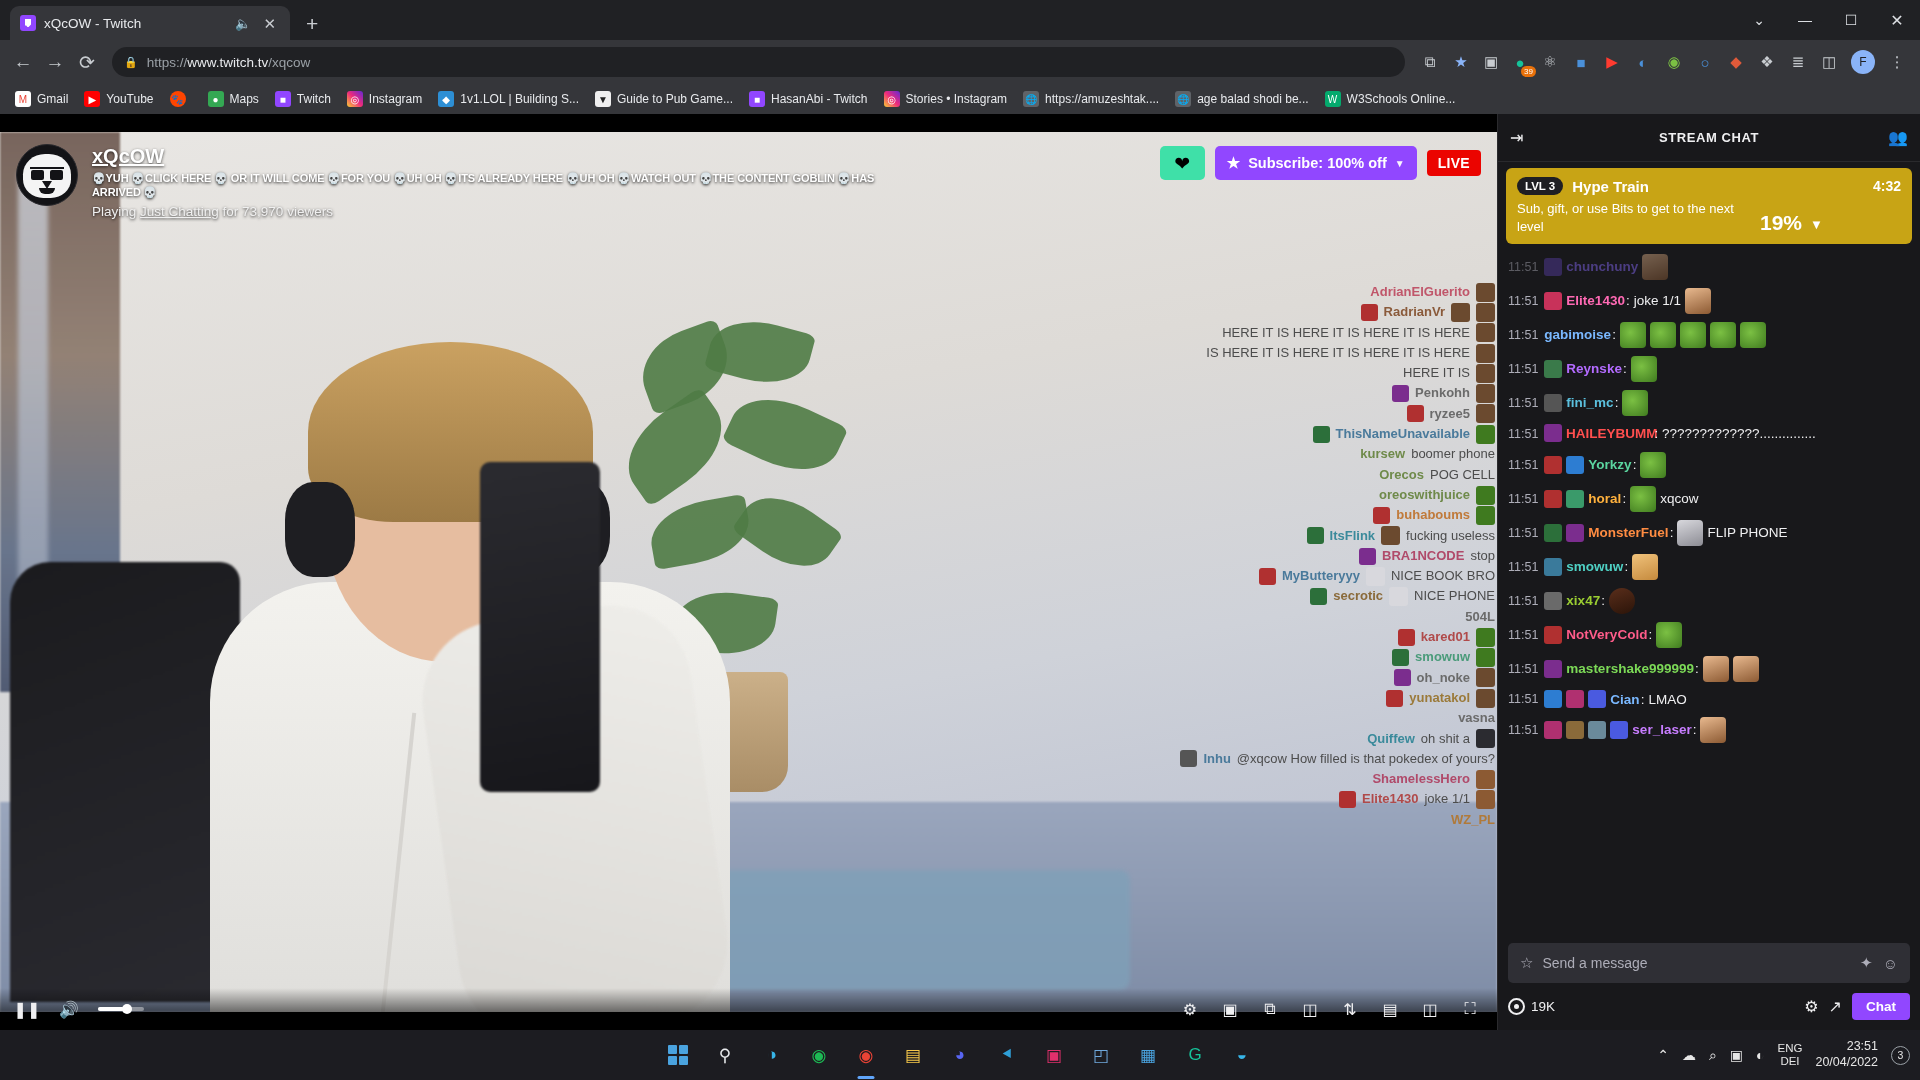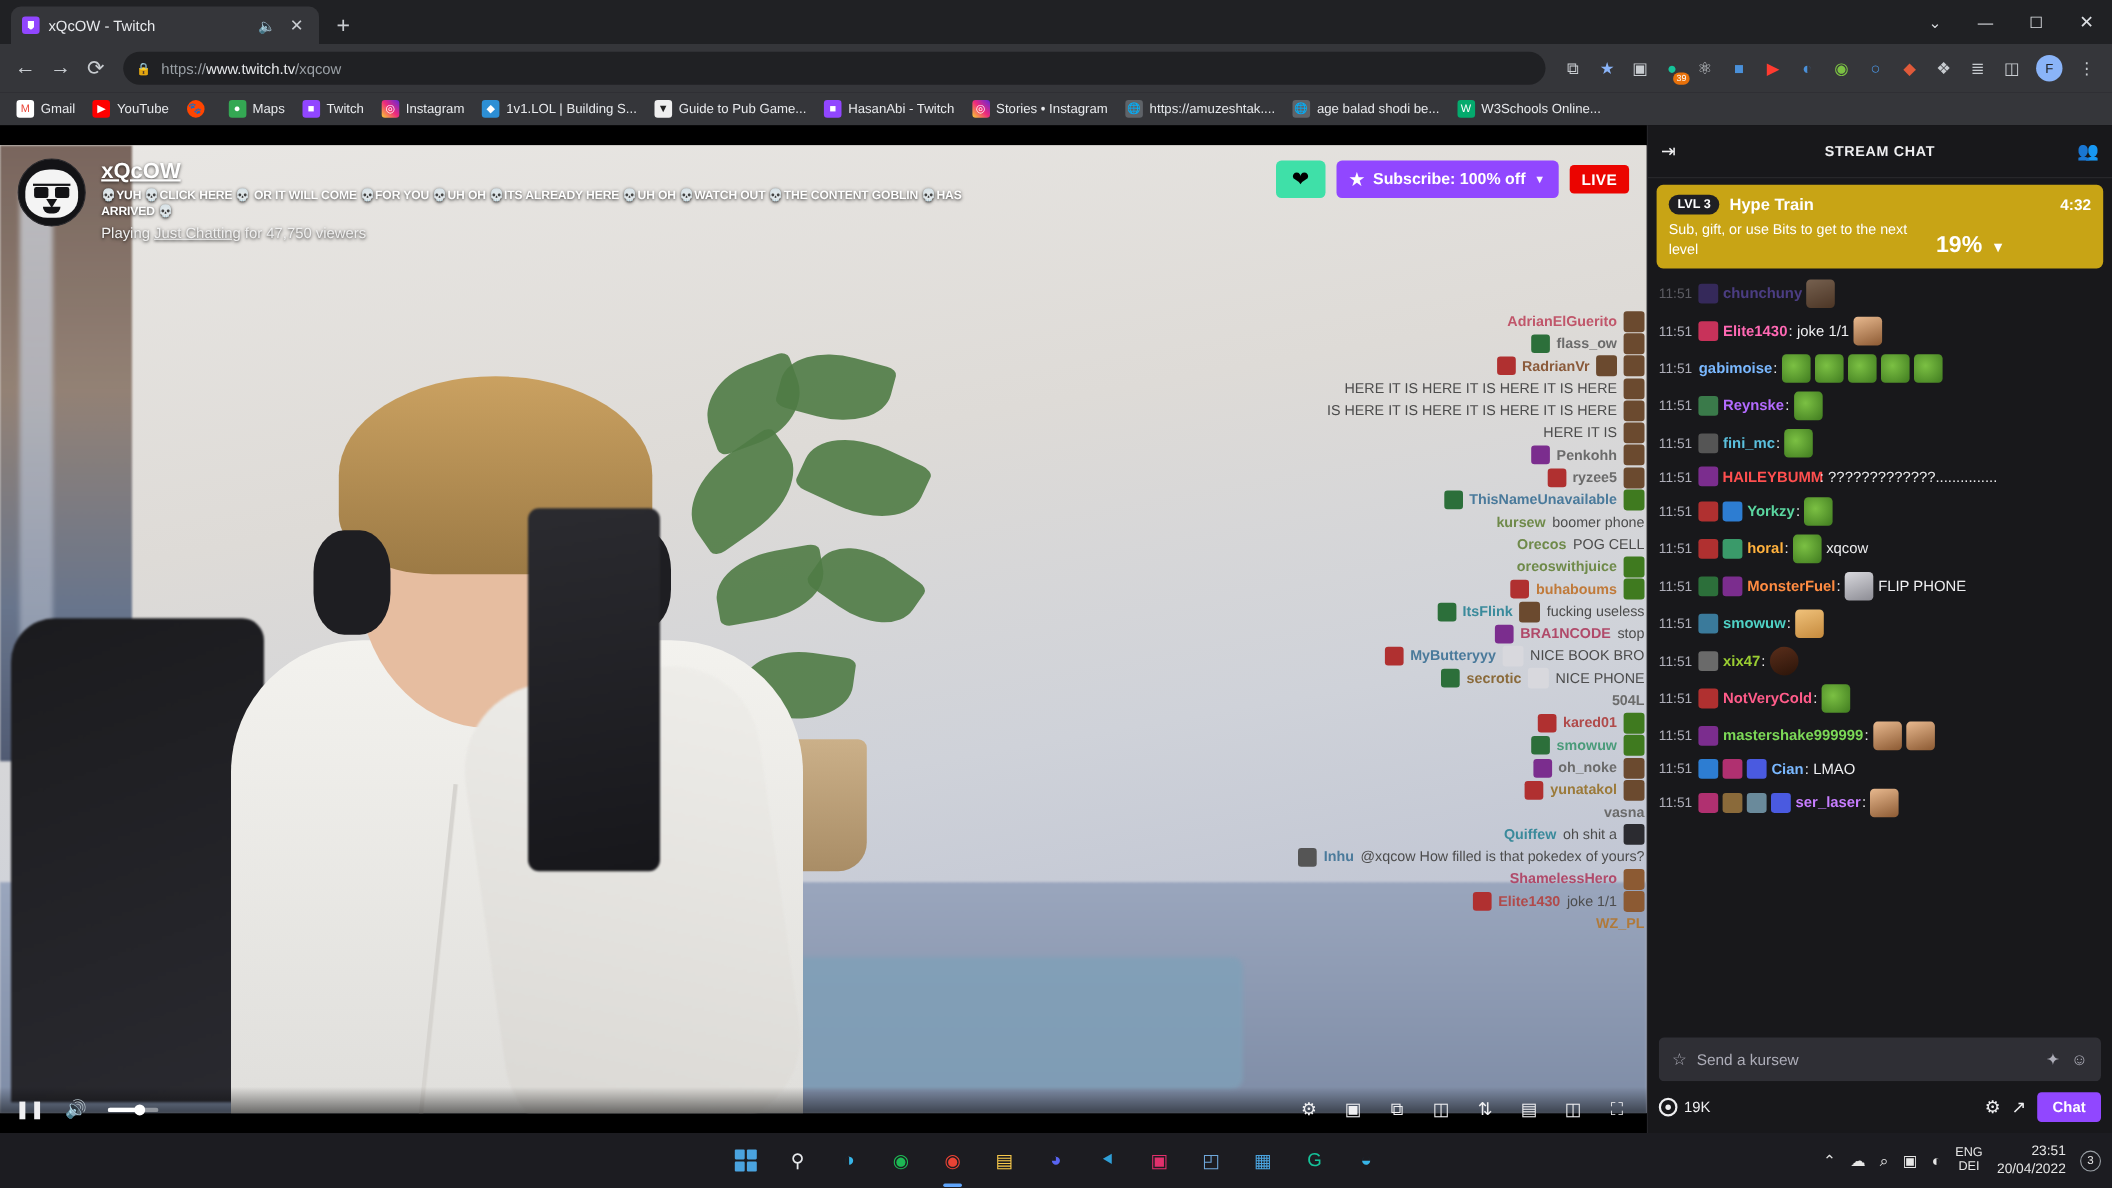--- a/index.html
+++ b/index.html
@@ -422,25 +422,20 @@
           <span class="vf-phone"></span>
           <span class="vf-cable"></span>
         </div>
 
         <div class="ticker">
           <div class="ticker-row">
               <span class="tk-name" style="color:#c0566a">AdrianElGuerito</span>
               <span class="tk-em"></span>
             </div>
           <div class="ticker-row">
-              <span class="tk-badge" style="background:#2c6f3a"></span>
-              <span class="tk-name" style="color:#6b6b6b">flass_ow</span>
-              <span class="tk-em"></span>
-            </div>
-          <div class="ticker-row">
               <span class="tk-badge" style="background:#b03030"></span>
               <span class="tk-name" style="color:#8a5a3a">RadrianVr</span>
               <span class="tk-em"></span>
               <span class="tk-em"></span>
             </div>
           <div class="ticker-row">
               <span class="tk-msg">HERE IT IS HERE IT IS HERE IT IS HERE</span>
               <span class="tk-em"></span>
             </div>
           <div class="ticker-row">
@@ -564,21 +559,21 @@
             <span class="gh-br"></span>
             <span class="gh-eye l"></span>
             <span class="gh-eye r"></span>
             <span class="gh-nose"></span>
             <span class="gh-mouth"></span>
           </span>
         </div>
         <div class="ch-meta">
           <div class="ch-name">xQcOW</div>
           <div class="ch-title">💀YUH 💀CLICK HERE 💀 OR IT WILL COME 💀FOR YOU 💀UH OH 💀ITS ALREADY HERE 💀UH OH 💀WATCH OUT 💀THE CONTENT GOBLIN 💀HAS ARRIVED 💀</div>
-          <div class="ch-playing"><span>Playing </span><u>Just Chatting</u><span> for 47,750 viewers</span></div>
+          <div class="ch-playing"><span>Playing </span><u>Just Chatting</u><span> for 73,970 viewers</span></div>
         </div>
         <div class="hdr-right">
           <div class="heart-btn">❤</div>
           <div class="sub-btn">
             <span class="sub-star">★</span>
             <span>Subscribe: 100% off</span>
             <span class="sub-caret">▼</span>
           </div>
           <div class="live-badge">LIVE</div>
         </div>
@@ -738,21 +733,21 @@
           <span class="badge" style="background:#4a5ae0"></span>
           <span class="msg-user" style="color:#c77dff">ser_laser</span>
             <span class="msg-colon">:</span>
           <span class="emote face"></span>
         </div>
       </div>
 
       <div class="chat-input-wrap">
         <div class="chat-input">
           <span class="ci-ico">☆</span>
-          <span class="ci-ph">Send a kursew</span>
+          <span class="ci-ph">Send a message</span>
           <span class="ci-right">
             <span class="ci-ico">✦</span>
             <span class="ci-ico">☺</span>
           </span>
         </div>
       </div>
 
       <div class="chat-foot">
         <span class="viewers">
           <span class="eye-ico"></span>

